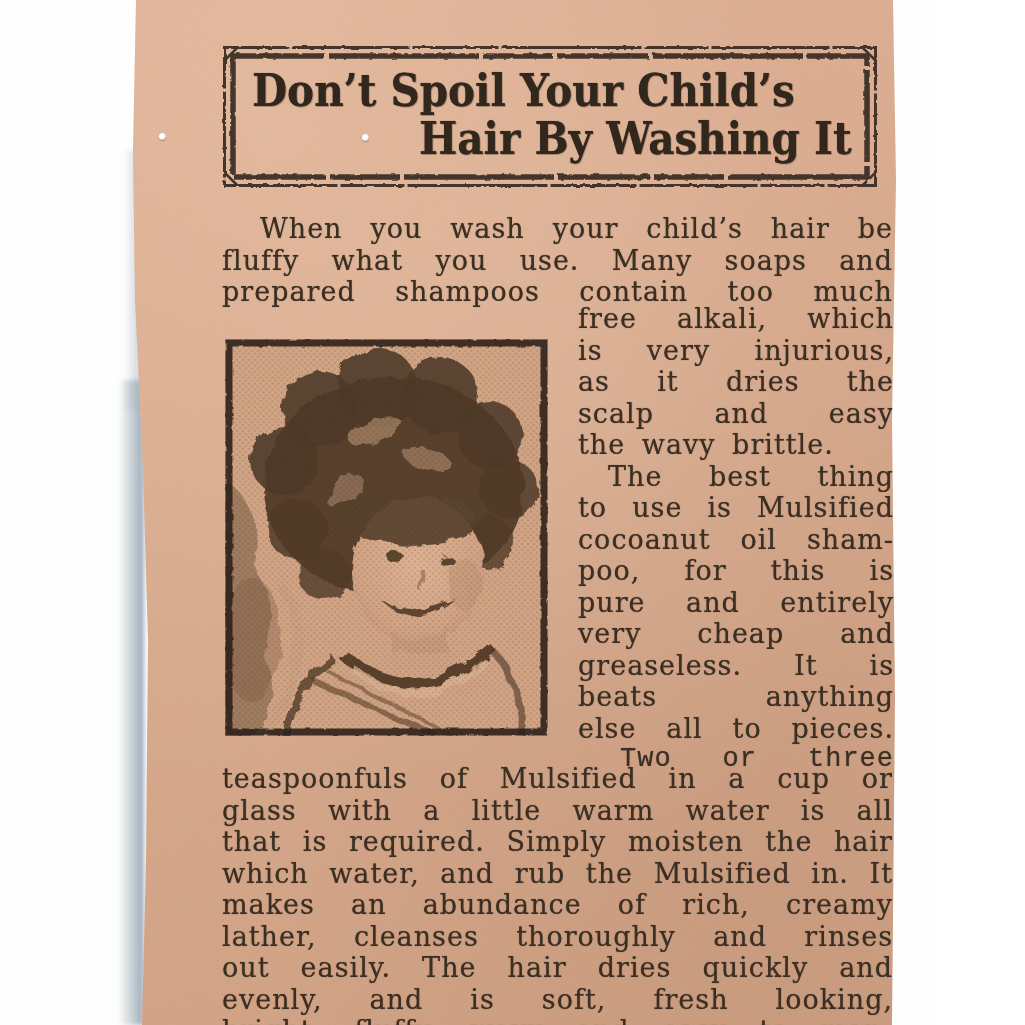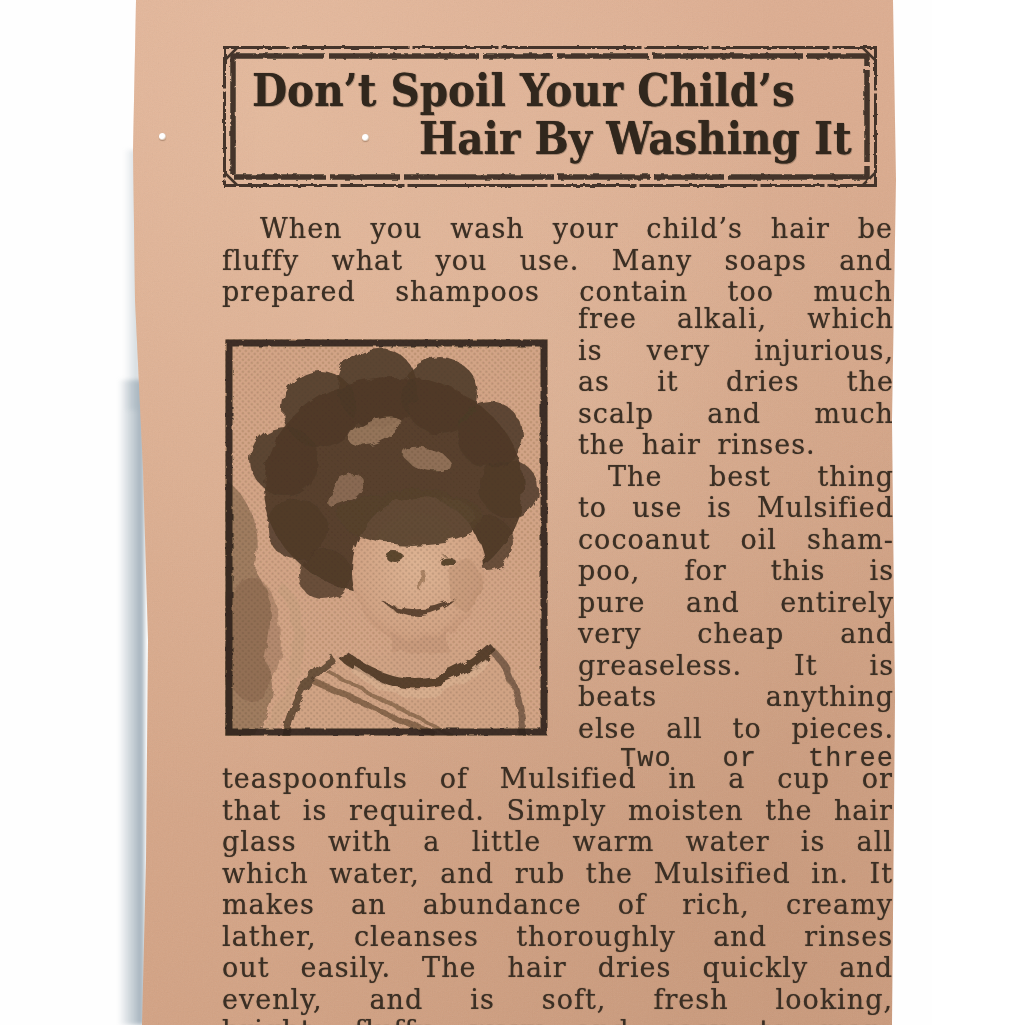--- a/index.html
+++ b/index.html
@@ -165,38 +165,38 @@
           <rect width="323" height="397" fill="url(#ht)" opacity="0.18"></rect>
         </g>
         <rect x="4" y="4" width="315" height="389" fill="none" stroke="#2d241a" stroke-width="7" filter="url(#inkRough)" opacity="0.9"></rect>
       </svg>
     </div>
 
     <div class="para column">
       <div class="line">free alkali, which</div>
       <div class="line">is very injurious,</div>
       <div class="line">as it dries the</div>
-      <div class="line">scalp and much</div>
-      <div class="line lastline">the hair rinses.</div>
+      <div class="line">scalp and easy</div>
+      <div class="line lastline">the wavy brittle.</div>
       <div class="line indent2">The best thing</div>
       <div class="line">to use is Mulsified</div>
       <div class="line">cocoanut oil sham-</div>
       <div class="line">poo, for this is</div>
       <div class="line">pure and entirely</div>
       <div class="line">very cheap and</div>
       <div class="line">greaseless. It is</div>
       <div class="line">beats anything</div>
       <div class="line">else all to pieces.</div>
       <div class="line indent3">Two or three</div>
     </div>
 
     <div class="para para3">
       <div class="line">teaspoonfuls of Mulsified in a cup or</div>
+      <div class="line">glass with a little warm water is all</div>
       <div class="line">that is required. Simply moisten the hair</div>
-      <div class="line">glass with a little warm water is all</div>
       <div class="line">which water, and rub the Mulsified in. It</div>
       <div class="line">makes an abundance of rich, creamy</div>
       <div class="line">lather, cleanses thoroughly and rinses</div>
       <div class="line">out easily. The hair dries quickly and</div>
       <div class="line">evenly, and is soft, fresh looking,</div>
       <div class="line">bright, fluffy, wavy and easy to man-</div>
     </div>
 
     <div class="speck s1"></div>
     <div class="speck s2"></div>

